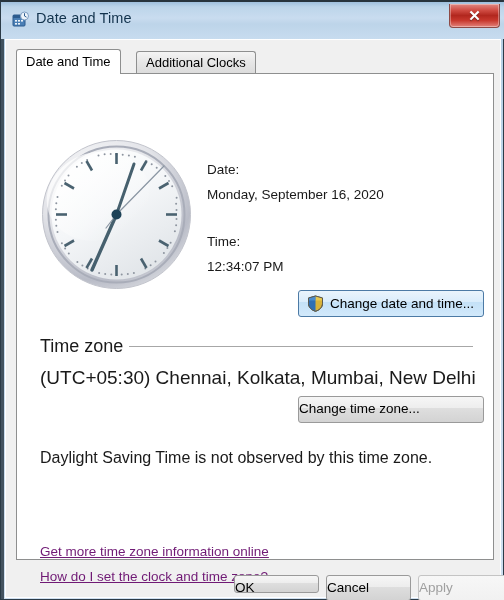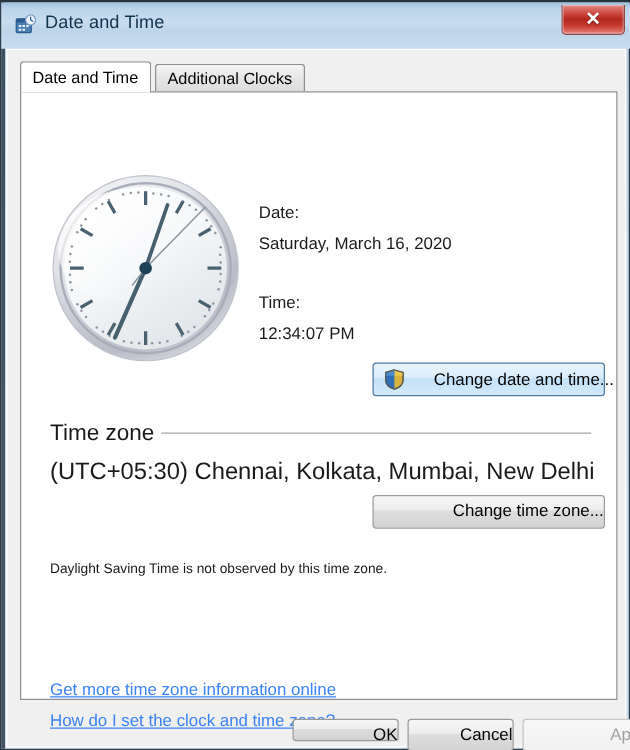--- a/index.html
+++ b/index.html
@@ -165,39 +165,39 @@
   .btn {
     position: absolute;
     box-sizing: border-box;
     height: 26px;
     border: 1px solid #9a9a9a;
     border-radius: 3px;
     background: linear-gradient(to bottom, #f6f6f6 0%, #ededed 45%, #dedede 46%, #d3d3d3 100%);
     font-family: "Liberation Sans", sans-serif;
     font-size: 13.5px;
     color: #000000;
-    text-align: right;
+    text-align: left;
     line-height: 24px;
     cursor: pointer;
     white-space: nowrap;
   }
   .btn:disabled, .btn.disabled {
     color: #a0a0a0;
     border-color: #c4c4c4;
     background: linear-gradient(to bottom, #f7f7f7 0%, #f1f1f1 100%);
     cursor: default;
   }
   
   #change-datetime-button {
     left: 281px; top: 216px;
     width: 186px; height: 27px;
     border: 1px solid #4c7aa5;
     background: linear-gradient(to bottom, #eaf4fc 0%, #d9ecfb 45%, #c4e1f7 46%, #d2e9fb 100%);
     text-align: left;
-    padding-left: 48px;
+    padding-left: 31px;
     line-height: 25px;
   }
   #uac-shield-icon {
     position: absolute;
     left: 8px; top: 4px;
     width: 17px; height: 17px;
   }
   #change-timezone-button {
     left: 281px; top: 322px;
     width: 186px; height: 27px;
@@ -224,31 +224,31 @@
   #tz-value {
     position: absolute;
     left: 23px; top: 293px;
     font-size: 19px;
     color: #1a1a1a;
     white-space: nowrap;
   }
   #dst-note {
     position: absolute;
     left: 23px; top: 375px;
-    font-size: 11px;
+    font-size: 16px;
     color: #1a1a1a;
     white-space: nowrap;
   }
 
   
   .link {
     position: absolute;
     left: 23px;
     font-size: 13.5px;
-    color: #3b82f6;
+    color: #701a75;
     text-decoration: underline;
     cursor: pointer;
     white-space: nowrap;
   }
   #link-tz-info   { top: 470px; }
   #link-set-clock { top: 495px; }
 
   
   #ok-button     { left: 228px; top: 535px; width: 85px; height: 18px; }
   #cancel-button { left: 320px; top: 535px; width: 85px; height: 26px; }
@@ -278,21 +278,21 @@
     <span id="titlebar-text">Date and Time</span>
     <div id="close-button">
       <span class="glyph">✕</span>
     </div>
   </div>
 
   <div id="client">
 
     <div id="tabstrip">
       <div class="tab active" style="left:0px;">Date and Time</div>
-      <div class="tab" style="left:108px;">Additional Clocks</div>
+      <div class="tab" style="left:120px;">Additional Clocks</div>
     </div>
 
     <div id="tabpanel">
 
       <div id="clock">
         <svg width="153" height="153" viewBox="0 0 153 153">
           <defs>
             <radialGradient id="bezel" cx="38%" cy="30%" r="75%">
               <stop offset="0%" stop-color="#ffffff"></stop>
               <stop offset="55%" stop-color="#e2e3e8"></stop>
@@ -389,21 +389,21 @@
           <line x1="76.5" y1="76.5" x2="94" y2="26" stroke="#46606e" stroke-width="3" stroke-linecap="round"></line>
 
           <line x1="76.5" y1="76.5" x2="124" y2="28" stroke="#8a96a3" stroke-width="1.2" stroke-linecap="round"></line>
           <line x1="76.5" y1="76.5" x2="66" y2="90" stroke="#8a96a3" stroke-width="1.2" stroke-linecap="round"></line>
 
           <circle cx="76.5" cy="76.5" r="5" fill="#1d4257"></circle>
         </svg>
       </div>
 
       <div class="field-label" id="date-label">Date:</div>
-      <div class="field-label" id="date-value">Saturday, March 16, 2020</div>
+      <div class="field-label" id="date-value">Monday, September 16, 2020</div>
       <div class="field-label" id="time-label">Time:</div>
       <div class="field-label" id="time-value">12:34:07 PM</div>
 
       <div class="btn" id="change-datetime-button">
         <span id="uac-shield-icon">
           <svg width="17" height="17" viewBox="0 0 17 17">
             <path d="M8.5 1 L15.5 3 L15.5 8.5 C15.5 12.4 12.4 15.2 8.5 16.3 C4.6 15.2 1.5 12.4 1.5 8.5 L1.5 3 Z" fill="#d8b23a" stroke="#6e6340" stroke-width="1"></path>
             <path d="M8.5 1 L1.5 3 L1.5 8.5 C1.5 12.4 4.6 15.2 8.5 16.3 Z" fill="#2f6fb5"></path>
             <path d="M8.5 1 L15.5 3 L15.5 5.6 L8.5 5.6 Z" fill="#e8c84f"></path>
             <path d="M8.5 1 L1.5 3 L1.5 5.6 L8.5 5.6 Z" fill="#4a8ccd"></path>

